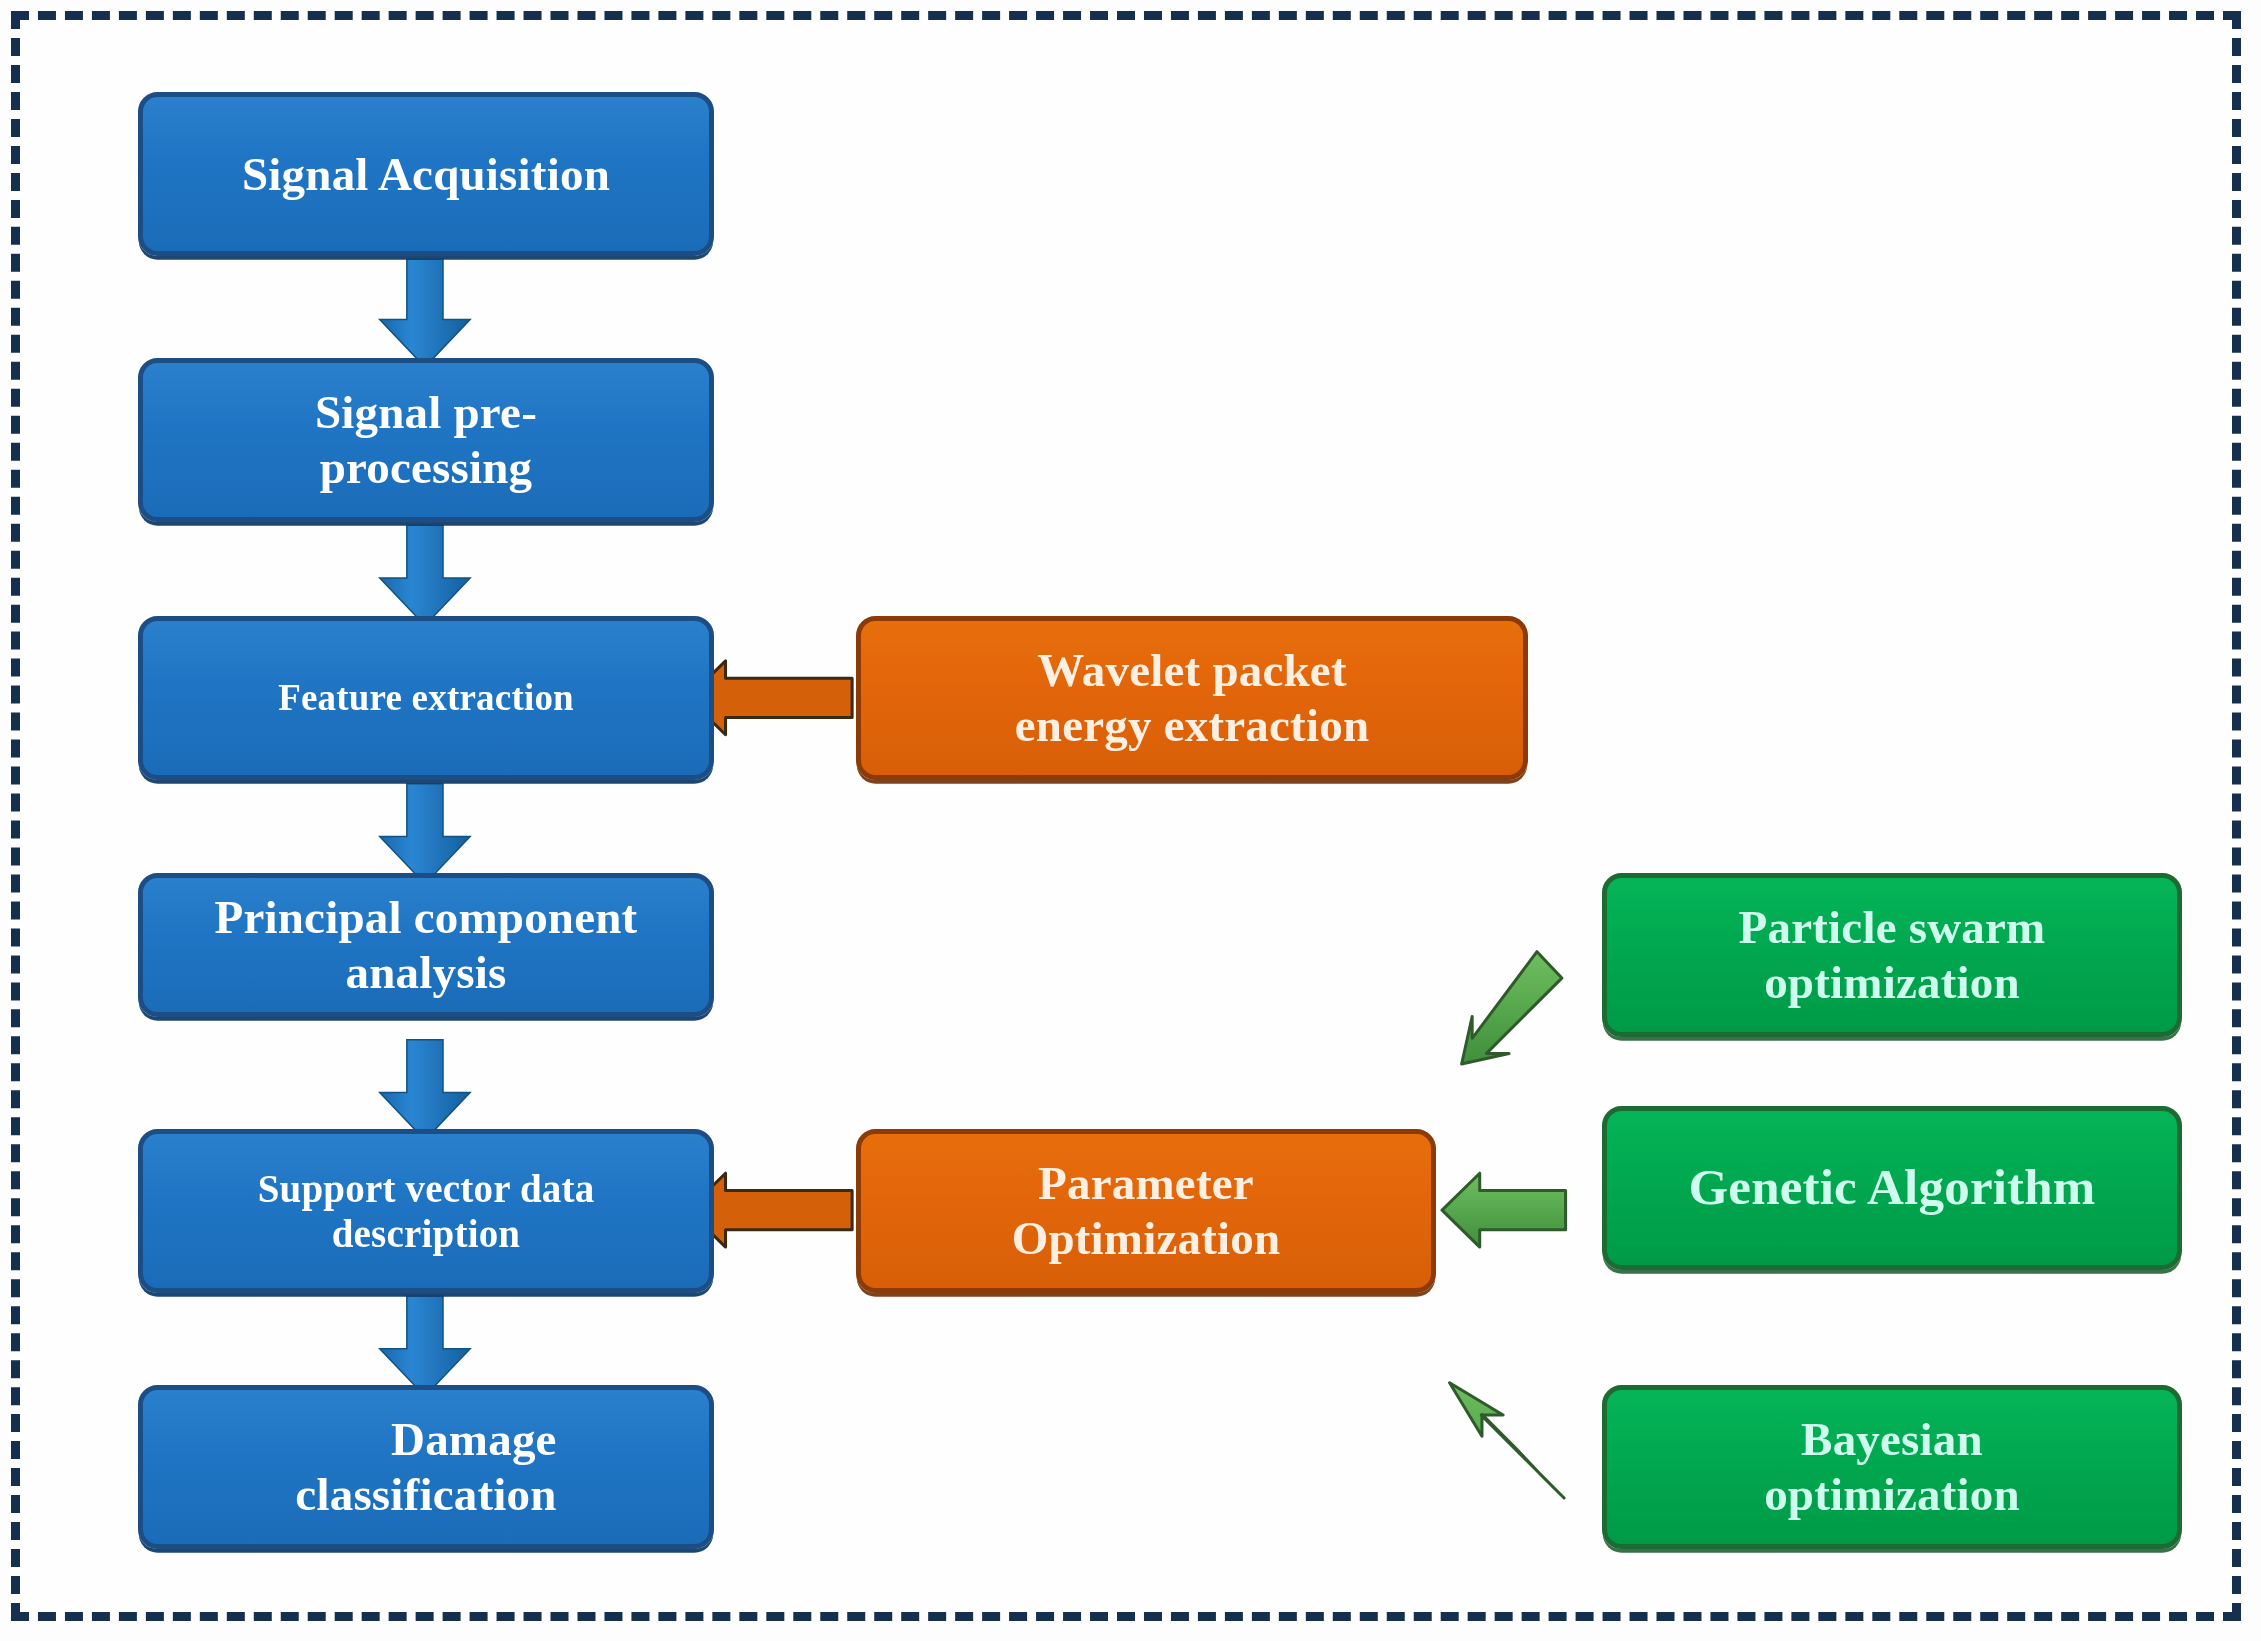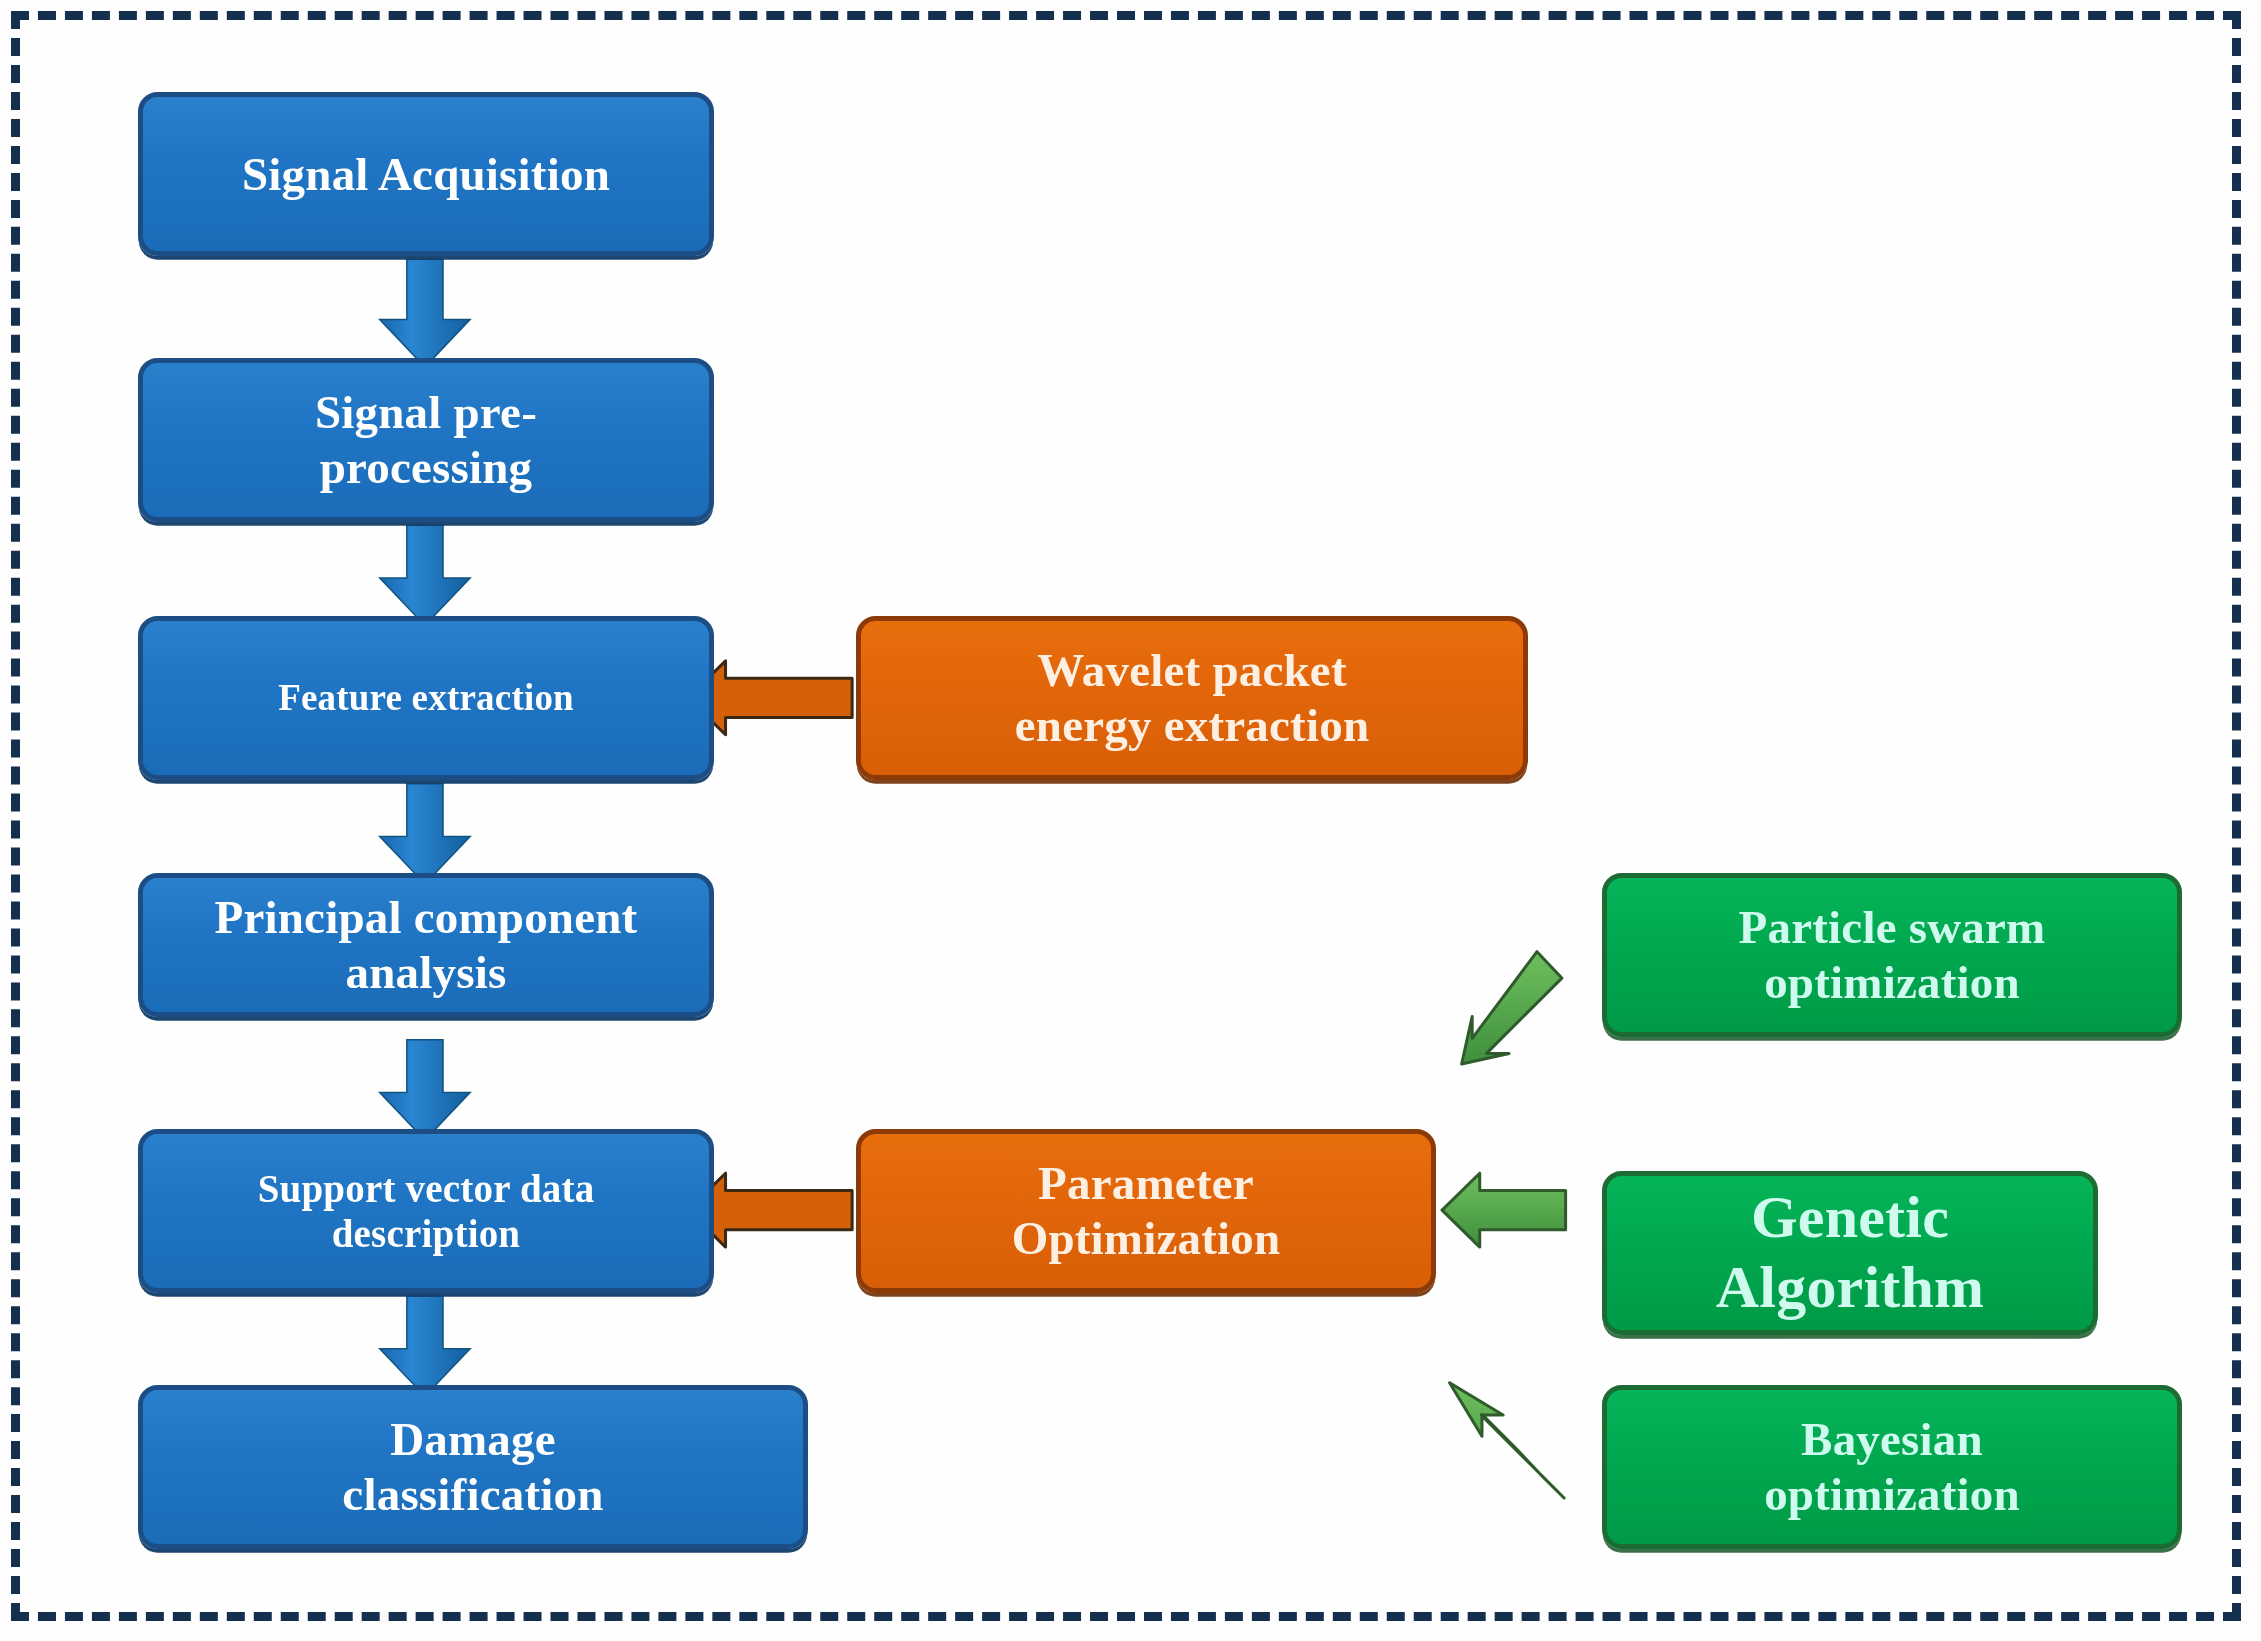--- a/index.html
+++ b/index.html
@@ -149,41 +149,41 @@
   <div class="node blue" style="left:138px; top:873px; width:576px; height:144px; font-size:47px;">
     <span class="label">Principal component
 analysis</span>
   </div>
 
   <div class="node blue" style="left:138px; top:1129px; width:576px; height:164px; font-size:39px;">
     <span class="label">Support vector data
 description</span>
   </div>
 
-  <div class="node blue" style="left:138px; top:1385px; width:670px; height:164px; font-size:47px;">
+  <div class="node blue" style="left:138px; top:1385px; width:576px; height:164px; font-size:47px;text-align:right;">
     <span class="label">Damage
 classification</span>
   </div>
 
   <div class="node orange" style="left:856px; top:616px; width:672px; height:164px; font-size:47px;">
     <span class="label">Wavelet packet
 energy extraction</span>
   </div>
 
   <div class="node orange" style="left:856px; top:1129px; width:580px; height:164px; font-size:47px;">
     <span class="label">Parameter
 Optimization</span>
   </div>
 
   <div class="node green" style="left:1570px; top:873px; width:580px; height:164px; font-size:47px;">
     <span class="label">Particle swarm
 optimization</span>
   </div>
 
-  <div class="node green" style="left:1570px; top:1171px; width:496px; height:164px; font-size:60px;">
+  <div class="node green" style="left:1570px; top:1106px; width:580px; height:164px; font-size:51px;">
     <span class="label">Genetic Algorithm</span>
   </div>
 
   <div class="node green" style="left:1570px; top:1385px; width:580px; height:164px; font-size:47px;">
     <span class="label">Bayesian
 optimization</span>
   </div>
 </div>
 
 

